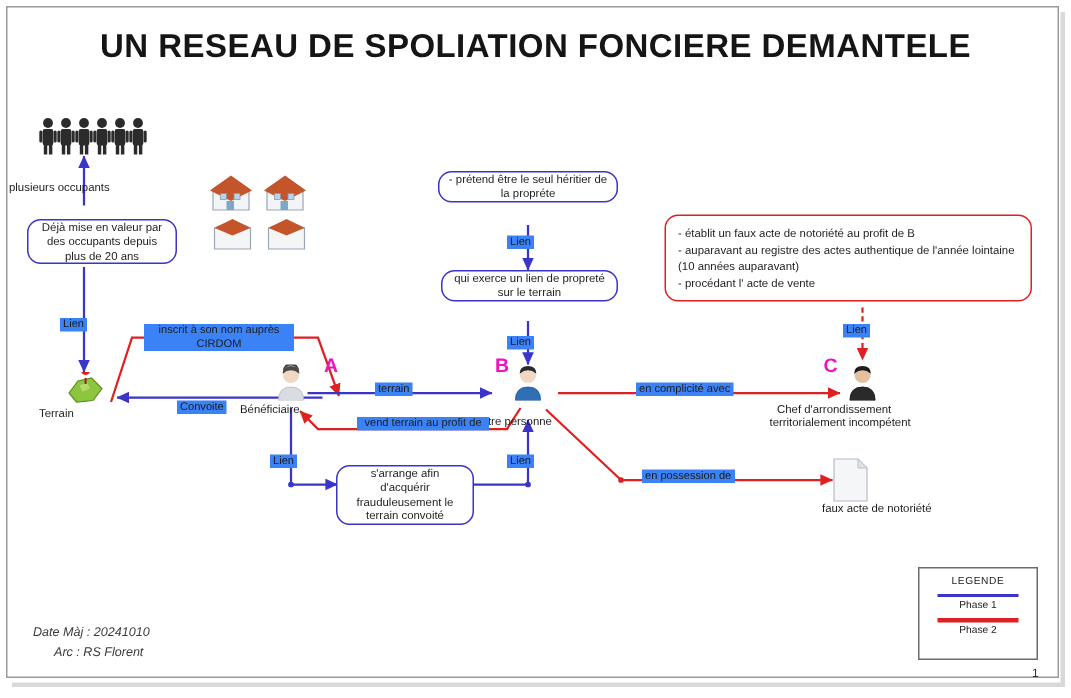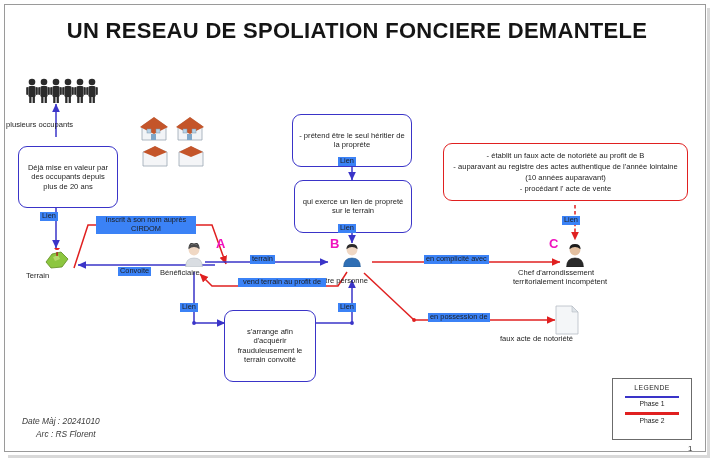--- a/index.html
+++ b/index.html
@@ -7,22 +7,22 @@
   #page{position:relative;width:714px;height:465px;background:#fff;box-sizing:border-box;}
   #frame{position:absolute;left:4px;top:4px;width:702px;height:448px;border:1px solid #9a9a9a;box-sizing:border-box;background:#fff;}
   #shadow{position:absolute;left:8px;top:455px;width:702px;height:3px;background:#d9d9d9;}
   #shadowr{position:absolute;left:707px;top:8px;width:3px;height:450px;background:#d9d9d9;}
 
   #title{position:absolute;left:0;top:18px;width:714px;text-align:center;font-size:22px;font-weight:bold;color:#151515;letter-spacing:.3px;}
 
   svg#wires{position:absolute;left:0;top:0;width:714px;height:465px;pointer-events:none;}
 
   .nodebox{position:absolute;box-sizing:border-box;text-align:center;color:#1d1d1d;line-height:1.25;}
-  .bluebox{border:1.6px solid #3a34c8;border-radius:9px;background:#fff;font-size:7.6px;padding:16px 5px;}
-  .redbox{border:1.6px solid #e02020;border-radius:9px;background:#fff;font-size:7.6px;padding:6px 8px;text-align:center;line-height:1.45;}
+  .bluebox{border:1.6px solid #3a34c8;border-radius:9px;background:#fff;font-size:7.6px;padding:0 5px;}
+  .redbox{border:1.6px solid #e02020;border-radius:9px;background:#fff;font-size:7.6px;padding:6px 8px;text-align:left;line-height:1.45;}
 
   .elabel{position:absolute;font-size:7.4px;color:#1d1d1d;background:#3b82f6;padding:0 2px;white-space:nowrap;text-align:center;line-height:1.2;}
   .caption{position:absolute;font-size:7.6px;color:#1d1d1d;text-align:left;white-space:nowrap;line-height:1.2;}
   .tag{position:absolute;font-size:13px;font-weight:bold;color:#f012be;font-family:"Liberation Sans",sans-serif;}
 
   .icowrap{position:absolute;}
 
   #legend{position:absolute;left:612px;top:378px;width:80px;height:62px;border:1px solid #6b6b6b;background:#fff;box-sizing:border-box;text-align:center;}
   #legend .ltitle{font-size:6.8px;color:#1d1d1d;margin-top:5px;letter-spacing:.4px;}
   #legend .bar{height:2.4px;margin:5px 12px 2px 12px;}
@@ -234,21 +234,21 @@
 
   <div class="caption" style="left:26px;top:271px;width:60px;">Terrain</div>
 
   <div class="caption" style="left:160px;top:268px;width:68px;">Bénéficiaire</div>
 
   <div class="caption" style="left:316px;top:276px;width:72px;">Autre personne</div>
 
   <div class="caption" style="left:518px;top:268px;width:116px;">Chef d'arrondissement</div>
   <div class="caption" style="left:513px;top:277px;width:126px;">territorialement incompétent</div>
 
-  <div class="caption" style="left:500px;top:334px;width:88px;">faux acte de notoriété</div>
+  <div class="caption" style="left:548px;top:334px;width:88px;">faux acte de notoriété</div>
 
   <div class="tag" style="left:216px;top:236px;">A</div>
   <div class="tag" style="left:330px;top:236px;">B</div>
   <div class="tag" style="left:549px;top:236px;">C</div>
 
   <div class="elabel" style="left:40px;top:212px;">Lien</div>
 
   <div class="elabel" style="left:96px;top:216px;width:96px;white-space:normal;">inscrit à son nom auprès CIRDOM</div>
 
   <div class="elabel" style="left:118px;top:267px;">Convoite</div>

